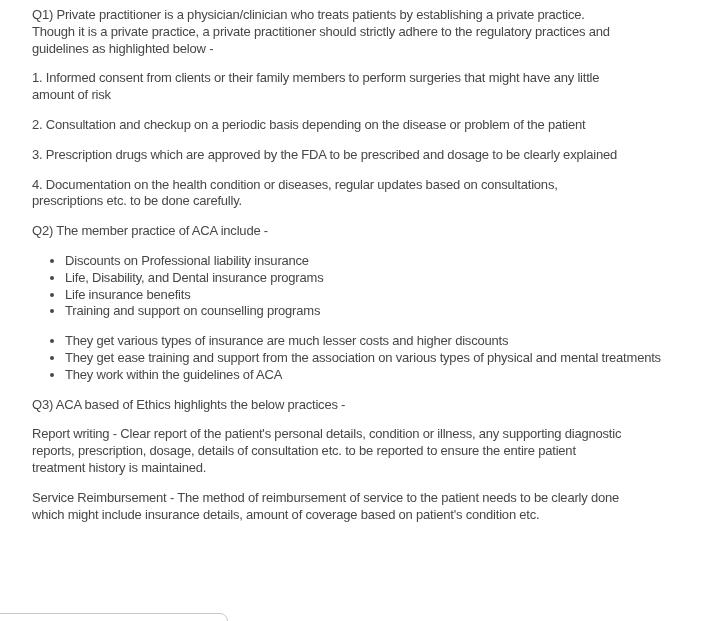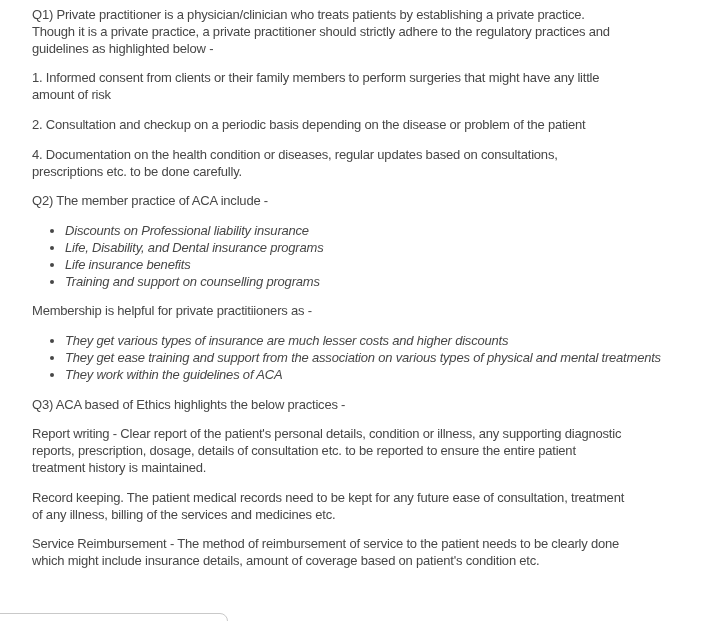--- a/index.html
+++ b/index.html
@@ -23,21 +23,20 @@
     margin-left: 30px;
   }
   .doc p {
     margin: 0 0 13px 0;
     white-space: pre-line;
   }
   .doc ul {
     margin: 0 0 13px 0;
     padding: 0 0 0 33px;
     list-style: disc outside;
-    font-style: italic;
   }
   .doc li {
     margin: 0;
     padding: 0;
   }
   .partial-input-box {
     position: absolute;
     left: -14px;
     top: 613px;
     width: 242px;
@@ -53,45 +52,43 @@
 
 <div class="doc">
 
   <p>Q1) Private practitioner is a physician/clinician who treats patients by establishing a private practice.
 Though it is a private practice, a private practitioner should strictly adhere to the regulatory practices and
 guidelines as highlighted below -</p>
 
   <p>1. Informed consent from clients or their family members to perform surgeries that might have any little
 amount of risk</p>
   <p>2. Consultation and checkup on a periodic basis depending on the disease or problem of the patient</p>
+  <p>3. Prescription drugs which are approved by the FDA to be prescribed and dosage to be clearly explained</p>
   <p>4. Documentation on the health condition or diseases, regular updates based on consultations,
 prescriptions etc. to be done carefully.</p>
 
   <p>Q2) The member practice of ACA include -</p>
 
   <ul>
     <li>Discounts on Professional liability insurance</li>
     <li>Life, Disability, and Dental insurance programs</li>
     <li>Life insurance benefits</li>
     <li>Training and support on counselling programs</li>
   </ul>
 
-  <p>Membership is helpful for private practitiioners as -</p>
 
   <ul>
     <li>They get various types of insurance are much lesser costs and higher discounts</li>
     <li>They get ease training and support from the association on various types of physical and mental treatments</li>
     <li>They work within the guidelines of ACA</li>
   </ul>
 
   <p>Q3) ACA based of Ethics highlights the below practices -</p>
 
   <p>Report writing - Clear report of the patient's personal details, condition or illness, any supporting diagnostic
 reports, prescription, dosage, details of consultation etc. to be reported to ensure the entire patient
 treatment history is maintained.</p>
-  <p>Record keeping. The patient medical records need to be kept for any future ease of consultation, treatment
-of any illness, billing of the services and medicines etc.</p>
   <p>Service Reimbursement - The method of reimbursement of service to the patient needs to be clearly done
 which might include insurance details, amount of coverage based on patient's condition etc.</p>
 
 </div>
 
 <div class="partial-input-box"></div>
 
 </body></html>

